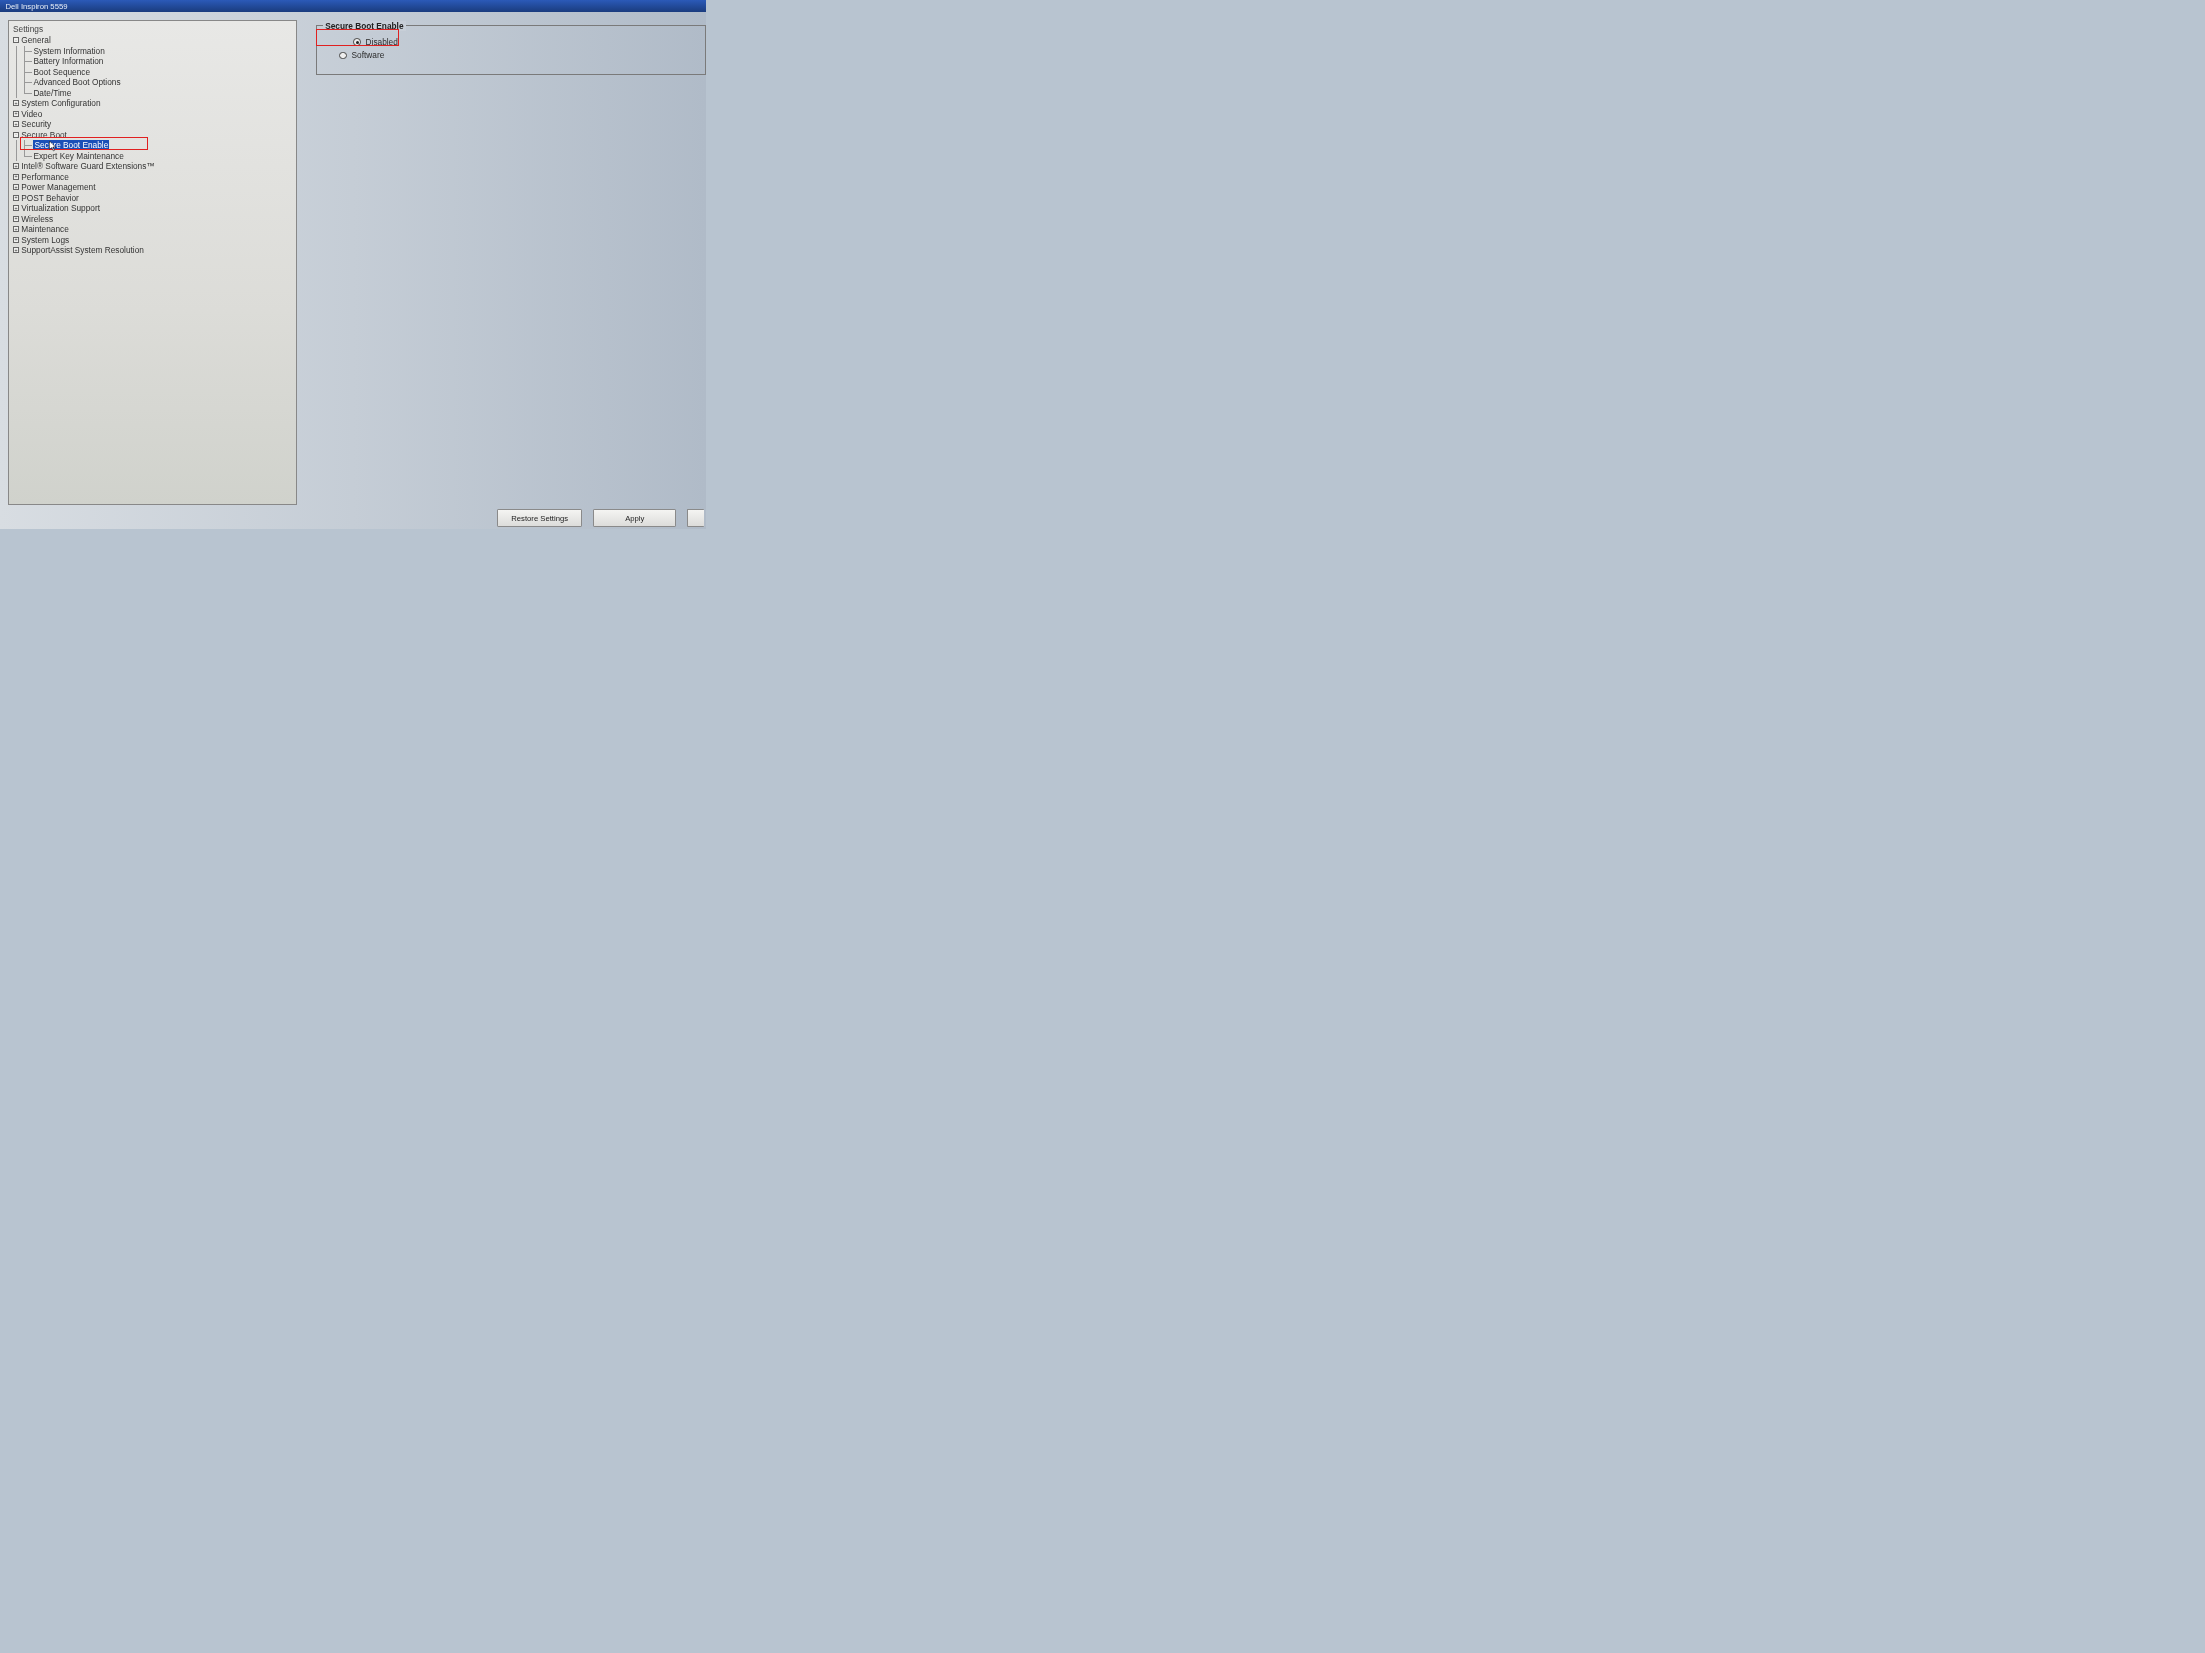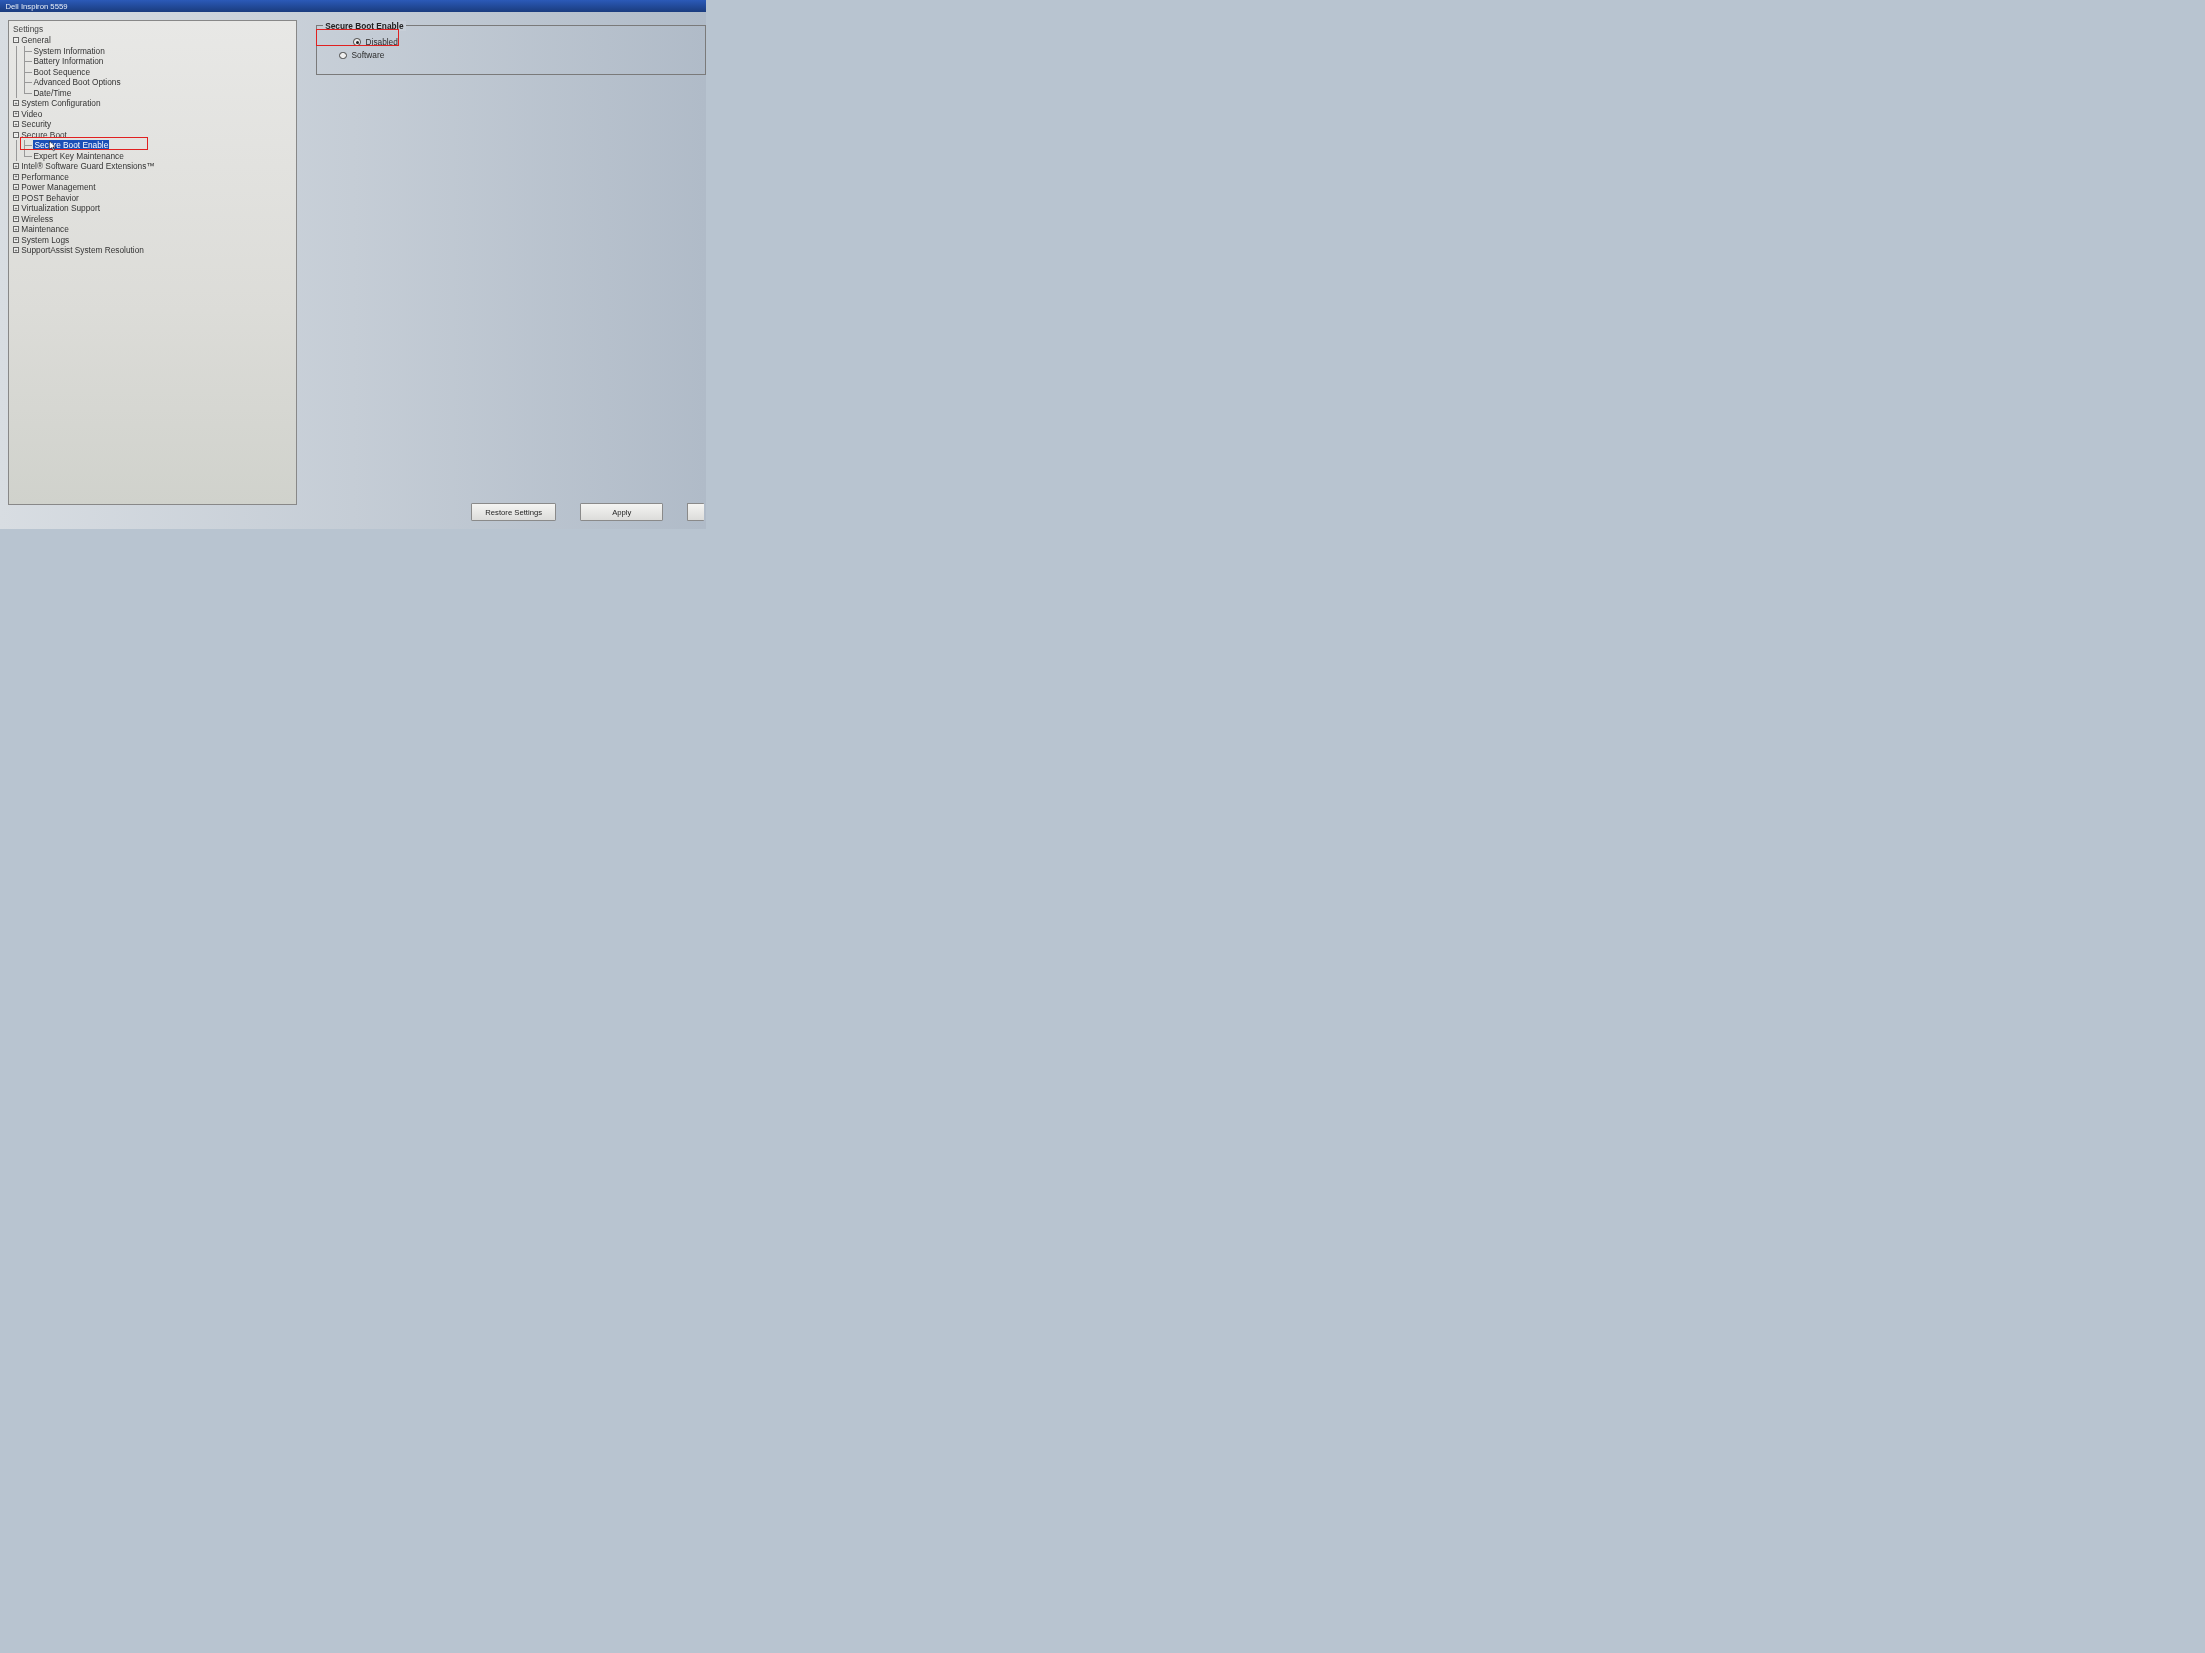--- a/index.html
+++ b/index.html
@@ -155,24 +155,24 @@
     margin-right: -2.2px;
     padding: 5.5px 6.6px;
     height: 287px;
     background: linear-gradient(to bottom right, #d2d7de 0%, #bec7d2 100%);
     font-size: 8px;
     color: #1a1a1a;
     line-height: 1.35;
   }
   .button-row {
     position: absolute;
-    bottom: 6px;
+    bottom: 0;
     right: 0;
     display: flex;
-    gap: 24px;
+    gap: 11px;
   }
   .btn {
     border: 0.6px solid #8a8a8a;
     background: linear-gradient(to bottom, #f4f4f2, #dcdcda);
     padding: 3.3px 13.2px;
     font-size: 7.7px;
     color: #222;
     cursor: pointer;
     min-width: 83px;
     text-align: center;

